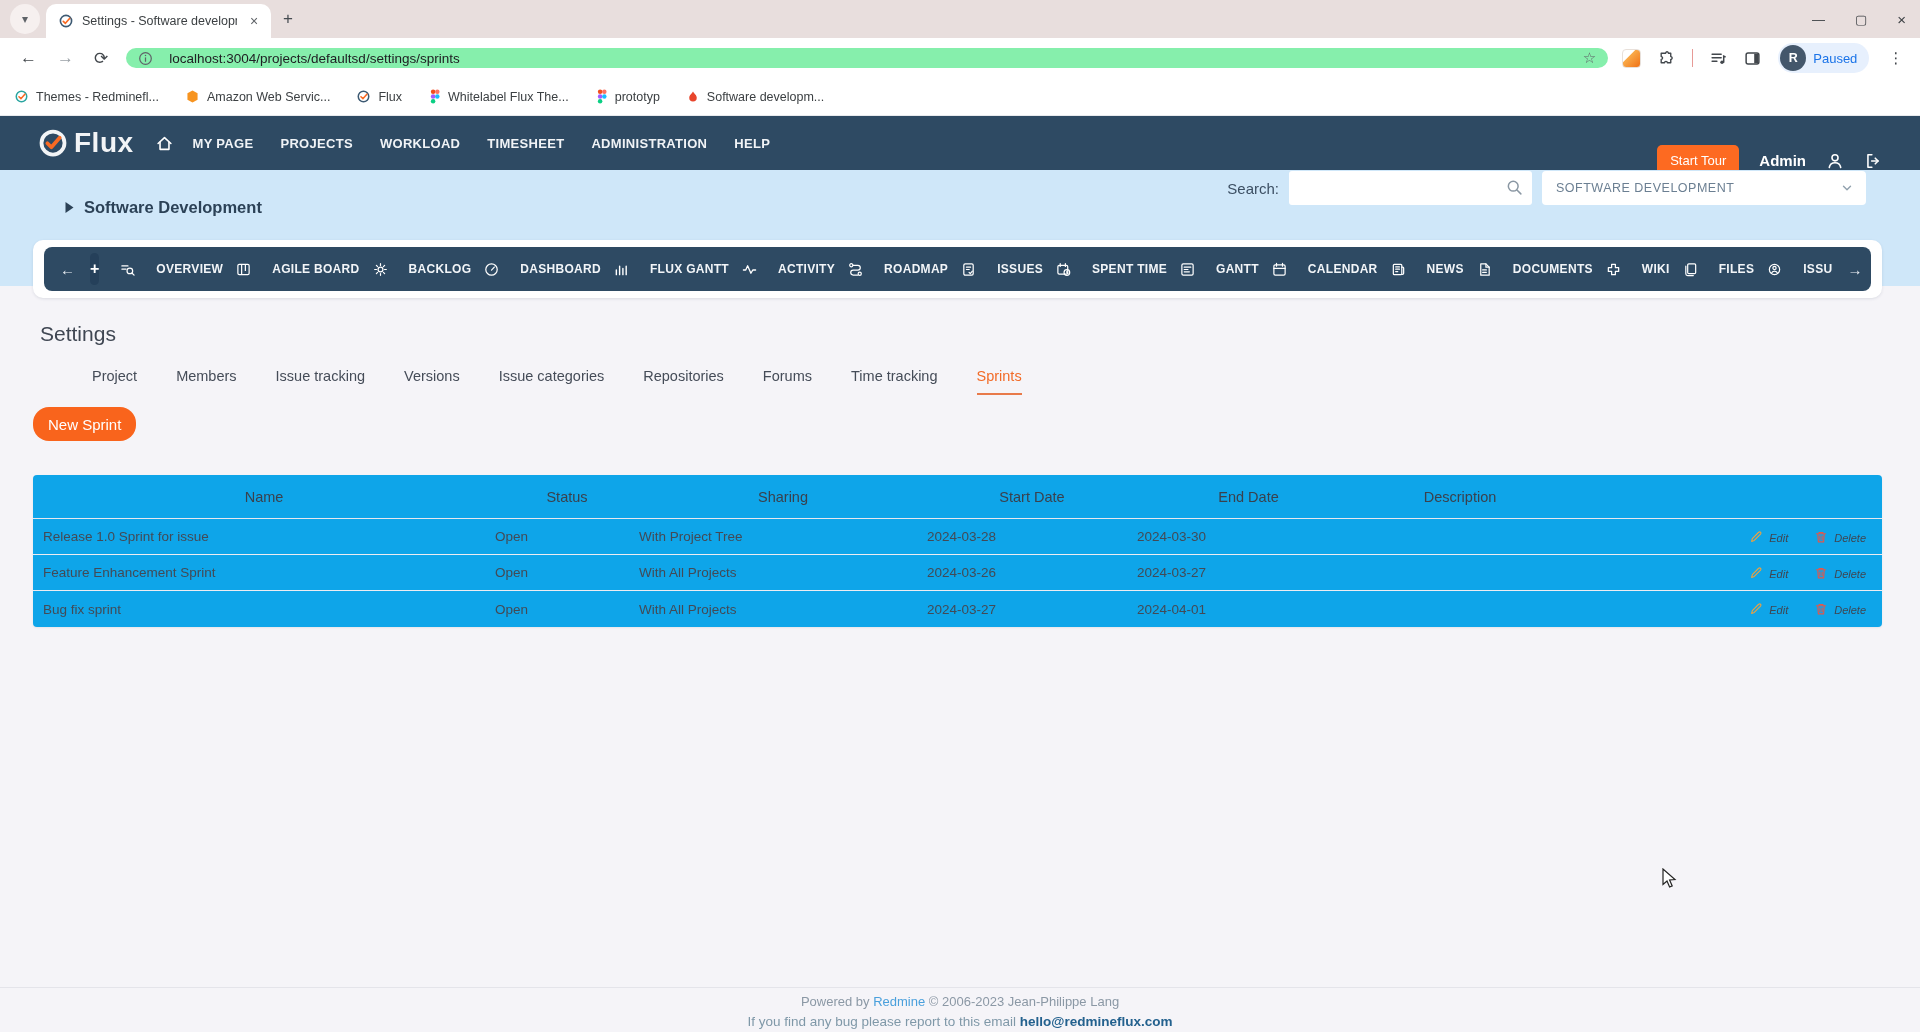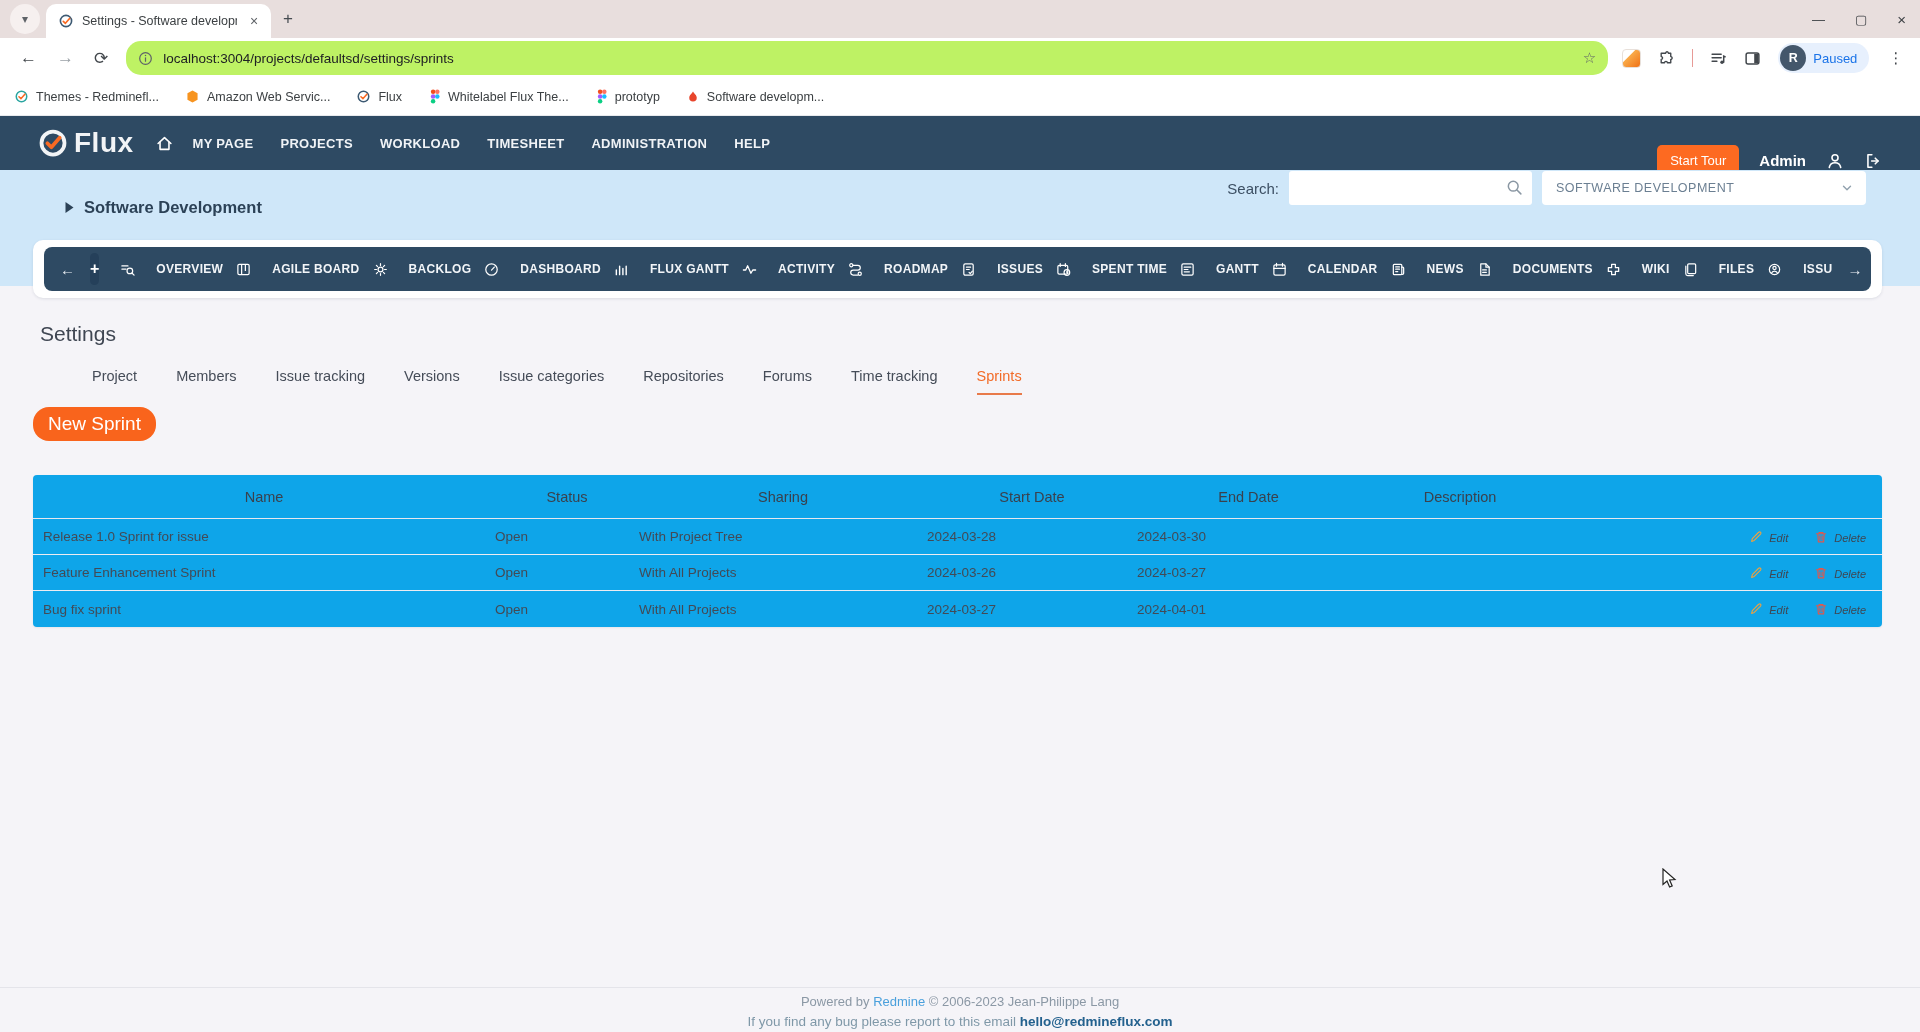--- a/index.html
+++ b/index.html
@@ -13,21 +13,21 @@
   .ts-chevron { width:30px; height:30px; margin:0 6px 4px 10px; border-radius:50%; background:#f6f0ef; display:flex; align-items:center; justify-content:center; color:#5f6368; font-size:12px; }
   .tab { width:225px; height:34px; background:#ffffff; border-radius:10px 10px 0 0; display:flex; align-items:center; padding:0 8px 0 12px; gap:8px; }
   .tab-title { flex:1; font-size:12.5px; color:#3c4043; white-space:nowrap; overflow:hidden; }
   .tab-close { color:#5f6368; font-size:14px; width:18px; height:18px; display:flex; align-items:center; justify-content:center; border-radius:50%; }
   .newtab { color:#454b50; font-size:17px; margin:0 0 9px 12px; }
   .win-controls { position:absolute; right:14px; top:0; height:38px; display:flex; align-items:center; gap:30px; color:#3b3f43; font-size:13px; }
 
   .toolbar { position:absolute; left:0; top:38px; width:1920px; height:40px; background:#ffffff; display:flex; align-items:center; }
   .nav-btn { font-size:17px; color:#42474c; margin-left:20px; }
   .nav-btn.fwd { color:#9aa0a6; }
-  .urlbar { margin-left:18px; width:1482px; height:34px; background:#bef264; border-radius:15px; display:flex; align-items:center; padding:0 12px; gap:10px; }
+  .urlbar { margin-left:18px; width:1482px; height:20px; background:#86efac; border-radius:15px; display:flex; align-items:center; padding:0 12px; gap:16px; }
   .url-text { flex:1; font-size:13.5px; color:#202124; }
   .tb-right { display:flex; align-items:center; gap:17px; margin-left:14px; color:#42474c; }
   .sep { width:1px; height:18px; background:#dadce0; }
   .magic-ext { width:19px; height:19px; border-radius:4px; background:linear-gradient(135deg,#ffffff 35%,#f9ab4a 36%,#f07114 100%); border:1px solid #e8e0da; }
   .profile-chip { height:30px; background:#e7f0fd; border-radius:15px; display:flex; align-items:center; padding:2px 12px 2px 2px; gap:7px; }
   .avatar { width:26px; height:26px; border-radius:50%; background:#44576b; color:#fff; font-size:12.5px; font-weight:bold; display:flex; align-items:center; justify-content:center; }
   .paused { color:#1a73e8; font-size:13px; }
   .kebab { font-size:15px; color:#42474c; margin:0 6px 0 2px; }
 
   .bookmarks { position:absolute; left:0; top:78px; width:1920px; height:38px; background:#ffffff; border-bottom:1px solid #e8eaed; display:flex; align-items:center; gap:26px; padding:0 14px; }
@@ -62,21 +62,21 @@
   .sn-arrow { font-size:15px; color:#e8edf2; padding:0 2px; }
   .sn-plus { width:42px; height:32px; background:#25405a; border-radius:6px; display:flex; align-items:center; justify-content:center; font-size:16px; font-weight:bold; margin-right:8px; }
   .sn-item { display:flex; align-items:center; gap:21px; font-size:12px; font-weight:bold; letter-spacing:.3px; color:#f2f5f8; white-space:nowrap; }
   .sn-last { margin-left:auto; }
 
   
   .page-title { position:absolute; left:40px; top:322px; font-size:21px; color:#3f4652; font-weight:500; }
   .tabsrow { position:absolute; left:92px; top:368px; display:flex; gap:39px; }
   .ptab { font-size:14.5px; color:#454c58; padding-bottom:9px; }
   .ptab.active { color:#f26b27; border-bottom:2px solid #e87a4a; }
-  .new-sprint { position:absolute; left:33px; top:407px; height:34px; background:#f9641c; color:#fff; border:none; border-radius:16px; font-size:19px; padding:0 15px; font-family:"Liberation Sans",sans-serif; }
+  .new-sprint { position:absolute; left:33px; top:407px; height:34px; background:#f9641c; color:#fff; border:none; border-radius:16px; font-size:15px; padding:0 15px; font-family:"Liberation Sans",sans-serif; }
 
   .table { position:absolute; left:33px; top:475px; width:1849px; background:#0ea5e9; border-radius:4px; box-shadow:0 1px 2px rgba(40,60,80,.08); }
   .trow { display:grid; grid-template-columns:462px 144px 288px 210px 223px 200px 1fr; align-items:center; }
   .thead { height:44px; border-bottom:1px solid #e7e7ee; }
   .thead > div { font-size:14.5px; color:#3a414d; text-align:center; font-weight:500; }
   .tbody-row { height:36px; border-bottom:1px solid #ececf2; font-size:13.5px; color:#434a56; }
   .tbody-row:last-child { border-bottom:none; }
   .cell-name { padding-left:10px; }
   .cell-actions { display:flex; justify-content:flex-end; align-items:center; gap:26px; padding-right:16px; }
   .action { display:flex; align-items:flex-end; gap:6px; font-size:11px; color:#3f4652;font-style:italic; }

